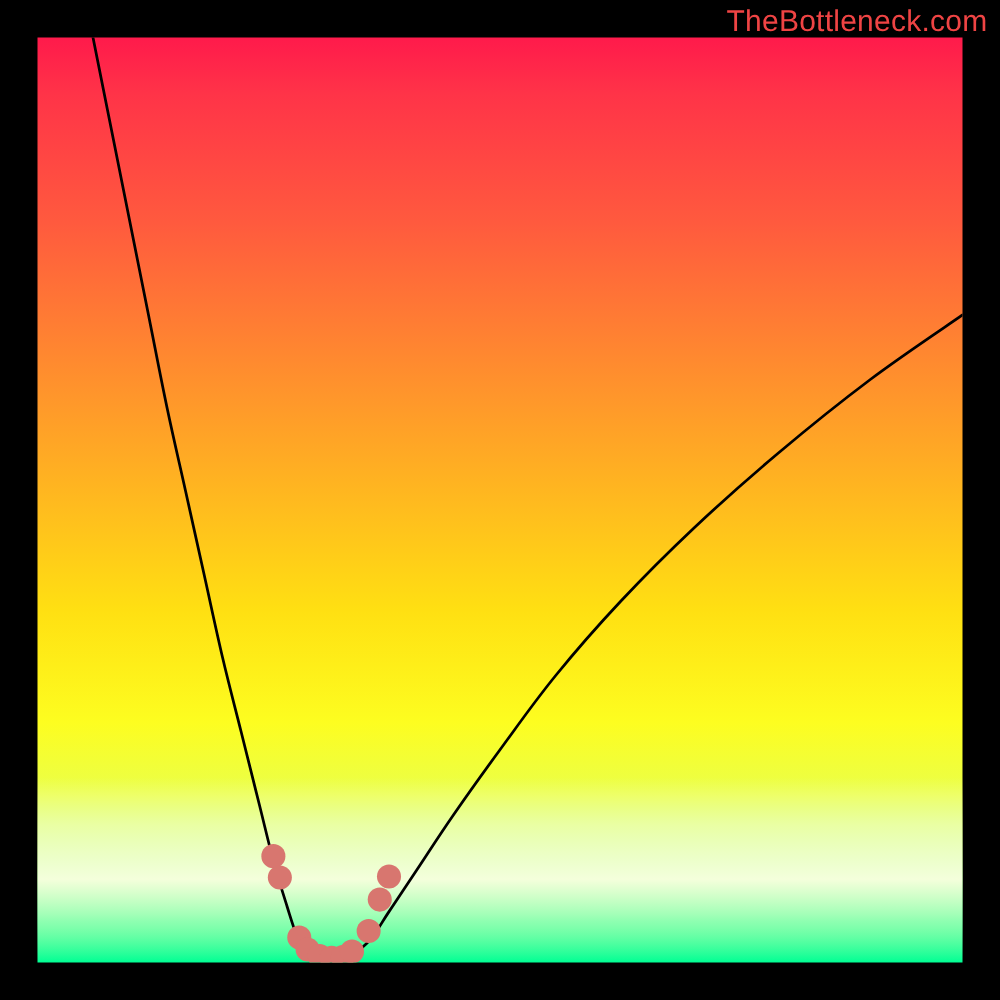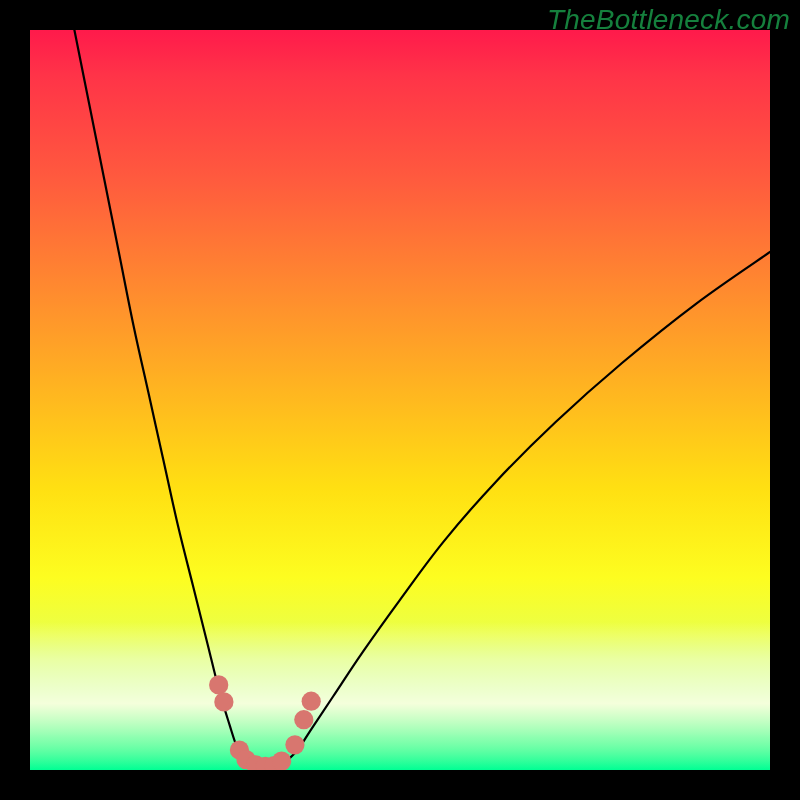--- a/index.html
+++ b/index.html
@@ -68,25 +68,24 @@
     stroke-linecap: round;
   }
   .marker {
     fill: #d8766f;
     stroke: none;
   }
   .watermark {
     position: absolute;
     top: 4px;
     right: 10px;
-    color: #15803d;
-    font-size: 28px;
+    color: #ef4444;
+    font-size: 24px;
     letter-spacing: 0.2px;
     user-select: none;
-    font-style: italic;
   }
 </style>
 </head>
 <body>
 
 <div class="frame">
 
   <div class="plot-area">
 
     <div class="bright-band"></div>

